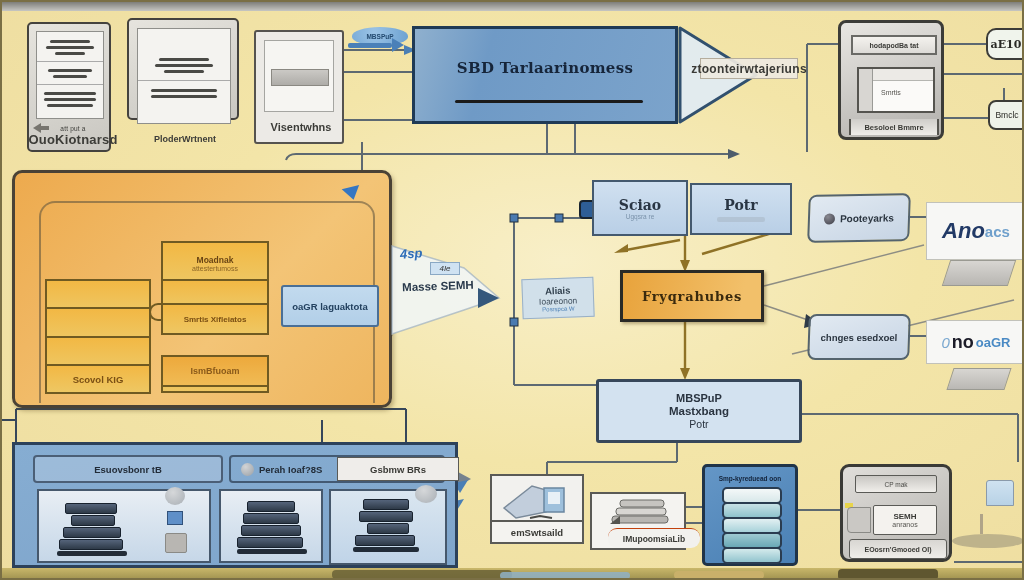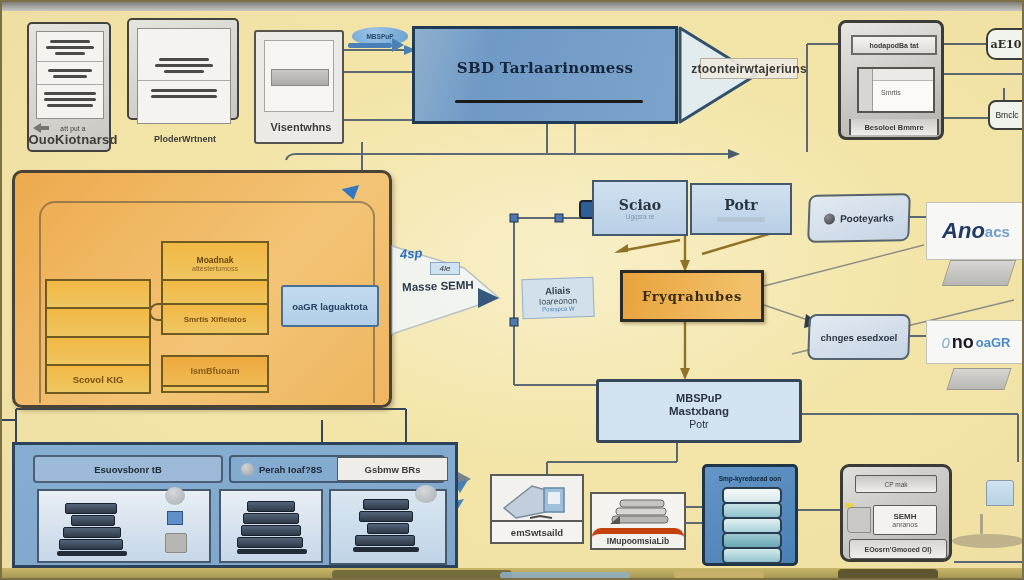--- a/index.html
+++ b/index.html
@@ -256,21 +256,21 @@
     <span style="font-size:13px;font-weight:bold;color:#4a8ac4;">oaGR</span>
   </div>
   <div class="abs bx" style="left:948px;top:366px;width:58px;height:22px;background:linear-gradient(#d8d6d2,#bab8b4);border:1px solid #9a9a92;transform:skewX(-18deg);"></div>
 
   <div class="abs bx" style="left:10px;top:440px;width:446px;height:126px;background:linear-gradient(170deg,#86add2,#7fa5cb);border:3px solid #2c415a;">
     <div class="abs c" style="left:18px;top:10px;width:190px;height:28px;border:2px solid rgba(40,55,75,.7);border-radius:4px;background:rgba(200,216,232,.35);font-size:9.5px;font-weight:bold;color:#222c38;">Esuovsbonr tB</div>
     <div class="abs c" style="left:214px;top:10px;width:216px;height:28px;border:2px solid rgba(40,55,75,.7);border-radius:4px;gap:5px;justify-content:flex-start;padding-left:10px;">
       <span style="width:13px;height:13px;border-radius:50%;background:radial-gradient(circle at 35% 30%,#d2d4d6,#9aa0a6);display:inline-block;"></span>
       <span style="font-size:9.5px;font-weight:bold;color:#222c38;">Perah Ioaf?8S</span>
     </div>
-    <div class="abs c" style="left:322px;top:12px;width:111px;height:24px;background:#efedea;border:1.5px solid #5a5a56;font-size:9.5px;font-weight:bold;color:#3a3a36;">Gsbmw BRs</div>
+    <div class="abs c" style="left:322px;top:12px;width:122px;height:24px;background:#efedea;border:1.5px solid #5a5a56;font-size:9.5px;font-weight:bold;color:#3a3a36;">Gsbmw BRs</div>
 
     <div class="abs" style="left:22px;top:44px;width:174px;height:74px;background:linear-gradient(#e8eef4,#c6d7e8);border:2px solid #46586c;">
       <div class="stack abs" style="left:18px;top:12px;width:72px;">
         <div class="bar" style="width:50px;margin-left:8px;"></div>
           <div class="bar" style="width:42px;margin-left:14px;"></div>
         <div class="bar" style="width:56px;margin-left:6px;"></div>
           <div class="bar" style="width:62px;margin-left:2px;"></div>
         <div style="width:70px;height:5px;background:#222c38;border-radius:2px;"></div>
       </div>
       <div class="abs" style="left:126px;top:-4px;width:20px;height:18px;border-radius:50%;background:radial-gradient(circle at 40% 30%,#d6d8da,#a8aeb4);"></div>
@@ -310,21 +310,21 @@
     <div class="abs c" style="left:0;top:44px;width:90px;height:22px;border-top:2px solid #5a5a56;background:#f4f3f0;font-size:9.5px;font-weight:bold;color:#3a3a36;">emSwtsaild</div>
   </div>
 
   <div class="abs bx" style="left:588px;top:490px;width:96px;height:58px;background:#f4f3f0;border:2px solid #5a5a56;">
     <svg class="abs" style="left:16px;top:2px;" width="64" height="30">
       <rect x="12" y="4" width="44" height="7" rx="3" fill="#c6c4c0" stroke="#6a6a66"></rect>
       <rect x="8" y="12" width="50" height="7" rx="3" fill="#d8d6d2" stroke="#6a6a66"></rect>
       <rect x="4" y="20" width="56" height="7" rx="3" fill="#b8b6b2" stroke="#6a6a66"></rect>
       <polygon points="2,28 12,20 12,28" fill="#55544f"></polygon>
     </svg>
-    <div class="abs c" style="left:0;top:34px;width:92px;height:20px;border-top:6px solid #c2410c;background:#f2f1ee;font-size:8.5px;font-weight:bold;color:#3a3a36;border-radius:9px;">IMupoomsiaLib</div>
+    <div class="abs c" style="left:16px;top:34px;width:92px;height:20px;border-top:1px solid #c2410c;background:#f2f1ee;font-size:8.5px;font-weight:bold;color:#3a3a36;border-radius:9px;">IMupoomsiaLib</div>
   </div>
 
   <div class="abs bx" style="left:700px;top:462px;width:96px;height:102px;background:linear-gradient(150deg,#6496c6,#4a80b4);border:3px solid #203448;border-radius:5px;">
     <div class="abs c" style="left:0;top:5px;width:100%;height:12px;font-size:6.5px;font-weight:bold;color:#13233a;">Smp-kyreduead oon</div>
     <div class="abs col" style="left:17px;top:22px;width:60px;">
       <div class="slab" style="background:linear-gradient(#f4f8f8,#d8e8ea);"></div>
       <div class="slab" style="background:linear-gradient(#c8e2e6,#8ec2cc);"></div>
       <div class="slab" style="background:linear-gradient(#e2f0f2,#a8d2da);"></div>
       <div class="slab" style="background:linear-gradient(#9ecad2,#6aa8b6);"></div>
       <div class="slab" style="background:linear-gradient(#d4eaec,#92c4ce);"></div>

